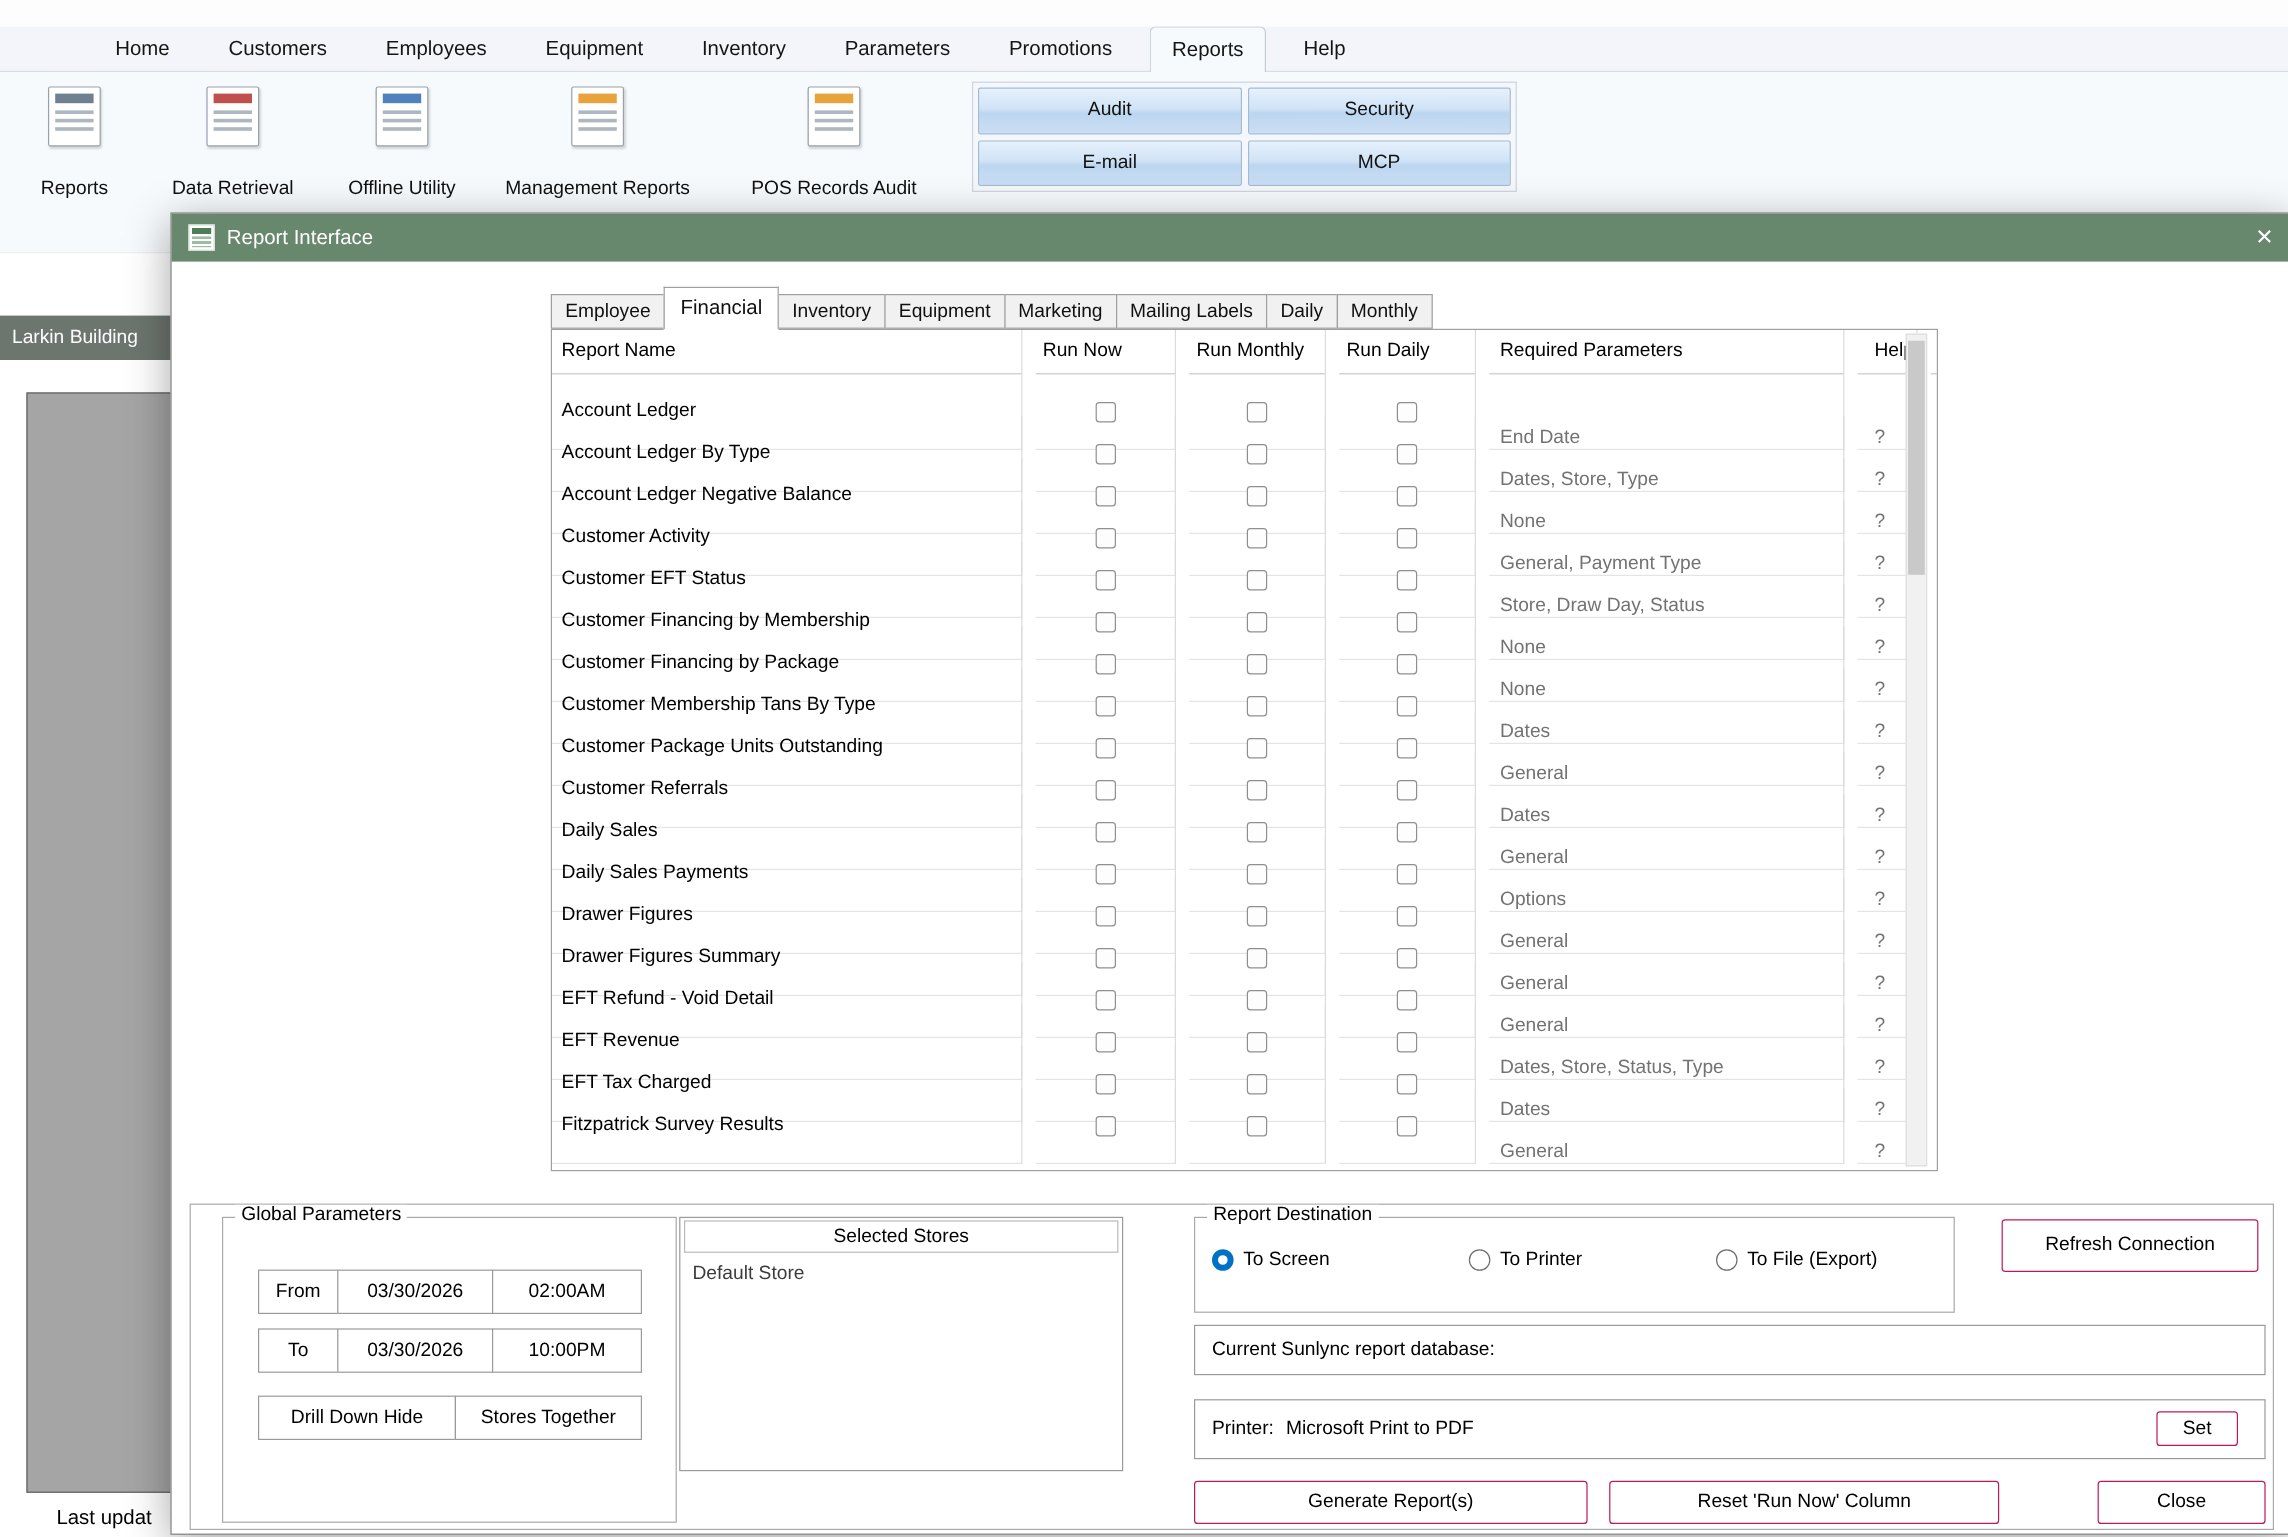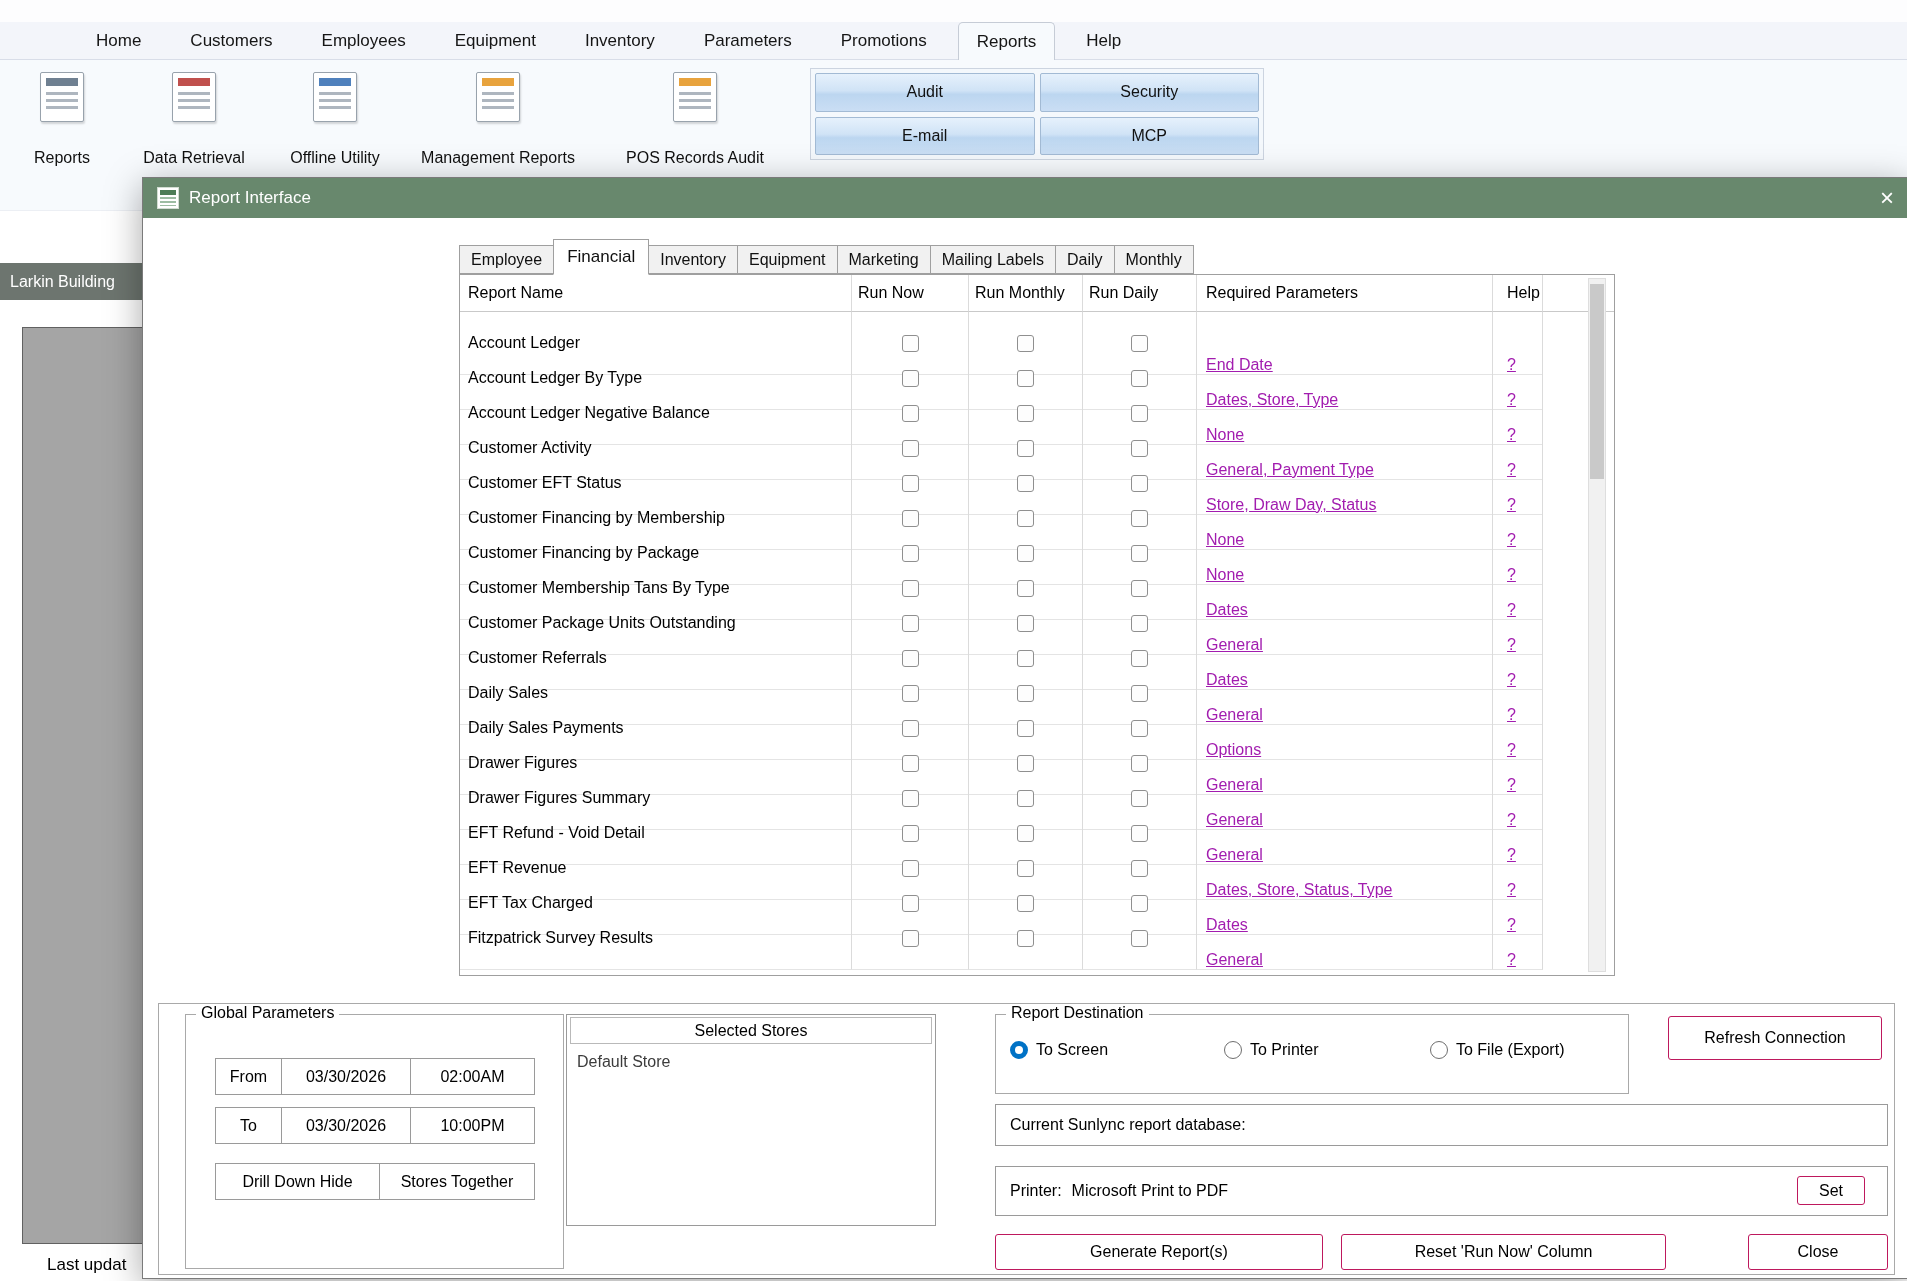--- a/index.html
+++ b/index.html
@@ -48,33 +48,33 @@
   .dlg-close{margin-left:auto;color:#fff;font-size:24px;width:34px;text-align:right;cursor:default;line-height:24px;}
 
   
   .tabstrip{position:absolute;left:316px;top:60px;height:36px;display:flex;align-items:flex-end;z-index:6;}
   .dtab{height:29px;box-sizing:border-box;background:#f1f1f1;border:1px solid #9f9f9f;display:flex;align-items:center;padding:0 11px;font-size:16px;margin-left:-1px;color:#101010;}
   .dtab:first-child{margin-left:0;}
   .dtab.sel{height:36px;background:#fff;border-bottom:1px solid #fff;margin-bottom:-1px;z-index:7;font-size:17px;padding:0 13px;}
 
   
   .table-panel{position:absolute;left:316px;top:96px;width:1156px;height:702px;border:1px solid #9f9f9f;background:#fff;box-sizing:border-box;z-index:5;}
-  .tgrid{display:grid;grid-template-columns:392px 117px 114px 114px 296px 50px 1fr;}
+  .tgrid{display:grid;grid-template-columns:392px 117px 114px 114px 296px 50px 1fr;gap:11px;}
   .thead{height:37px;}
   .trow{height:35px;}
   .cell{display:flex;align-items:center;border-right:1px solid #dbdbdb;border-bottom:1px solid #e4e4e4;box-sizing:border-box;font-size:16px;color:#000;}
   .thead .cell{border-bottom:1px solid #c9c9c9;}
   .c-fill{border-right:none;border-bottom:none;}
   .c-name,.hname{padding-left:8px;}
   .hcb{padding-left:6px;}
   .c-cb{justify-content:center;}
   .c-params,.hparams{padding-left:9px;}
   .c-help,.hhelp{padding-left:14px;}
   .checkbox{width:17px;height:17px;border:1px solid #8f8f8f;border-radius:3px;background:#fdfdfd;box-sizing:border-box;}
-  .tlink{color:#a21caf;text-decoration:underline;cursor:pointer;margin-top:44px;}
+  .tlink{color:#737373;cursor:pointer;margin-top:44px;}
   .vscroll{position:absolute;right:8px;top:3px;width:18px;height:694px;background:#f1f1f1;border:1px solid #dedede;box-sizing:border-box;}
   .vthumb{position:absolute;left:1px;top:5px;width:14px;height:195px;background:#c9c9c9;}
 
   
   .bottom-box{position:absolute;left:15px;top:825px;width:1737px;height:272px;border:1px solid #a9a9a9;background:#fff;box-sizing:border-box;padding-left:41px;}
   .groupbox{position:absolute;border:1px solid #a9a9a9;background:#fff;box-sizing:border-box;}
   .gb-legend{position:absolute;top:-11px;left:10px;background:#fff;padding:0 5px;font-size:16px;color:#000;}
   .gp{left:26px;top:10px;width:379px;height:255px;}
   .gp-cell{position:absolute;border:1px solid #9a9a9a;background:#fff;display:flex;align-items:center;justify-content:center;font-size:16px;box-sizing:border-box;}
   .from-label{left:29px;top:43px;width:67px;height:37px;}

